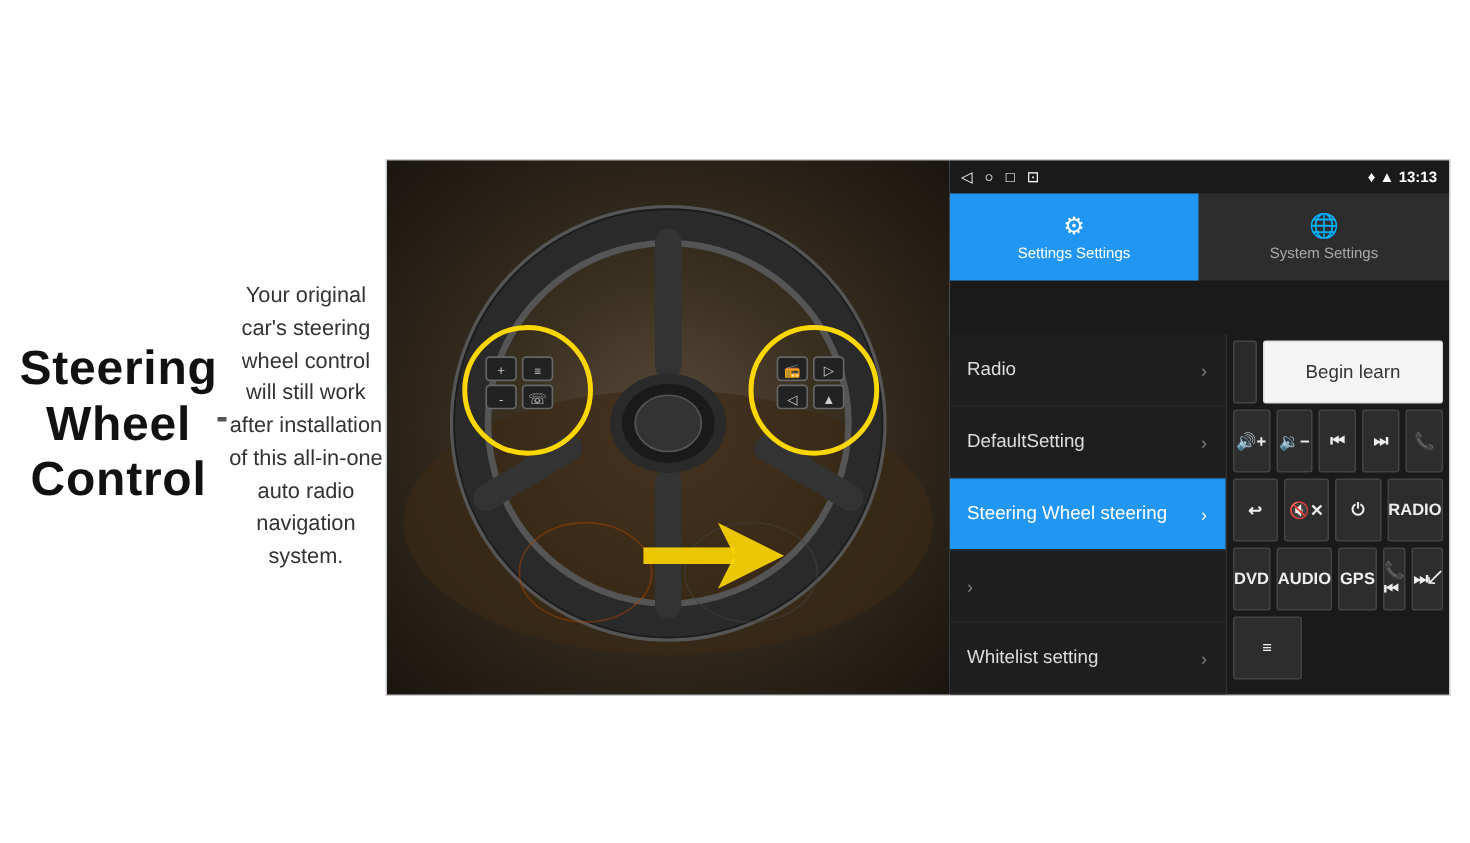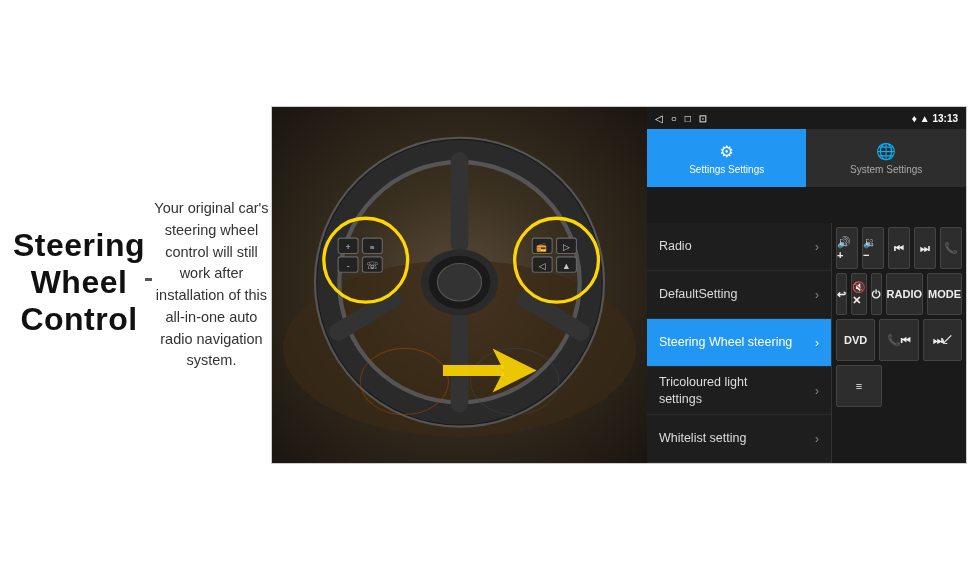--- a/index.html
+++ b/index.html
@@ -350,31 +350,34 @@
           </div>
           <div class="menu-item">
             <span class="menu-item-text">DefaultSetting</span>
             <span class="menu-chevron">›</span>
           </div>
           <div class="menu-item active">
             <span class="menu-item-text">Steering Wheel steering</span>
             <span class="menu-chevron">›</span>
           </div>
           <div class="menu-item">
-            <span class="menu-item-text">Tricoloured light<br>settings</span>
             <span class="menu-chevron">›</span>
           </div>
           <div class="menu-item">
             <span class="menu-item-text">Whitelist setting</span>
             <span class="menu-chevron">›</span>
           </div>
         </div>
 
         <div class="controls-panel">
 
+          <div class="begin-learn-row">
+            <div class="begin-learn-spacer"></div>
+            <div class="begin-learn-btn">Begin learn</div>
+          </div>
 
           <div class="ctrl-row">
             <div class="ctrl-btn">
               <span>🔊+</span>
             </div>
             <div class="ctrl-btn">
               <span>🔉−</span>
             </div>
             <div class="ctrl-btn">
               <span>⏮</span>
@@ -393,28 +396,31 @@
             </div>
             <div class="ctrl-btn">
               <span>🔇✕</span>
             </div>
             <div class="ctrl-btn">
               <span>⏻</span>
             </div>
             <div class="ctrl-btn">
               <span>RADIO</span>
             </div>
-            <div class="ctrl-btn">
-              <span>MODE</span>
-            </div>
           </div>
 
           <div class="ctrl-row">
             <div class="ctrl-btn">
               <span>DVD</span>
+            </div>
+            <div class="ctrl-btn">
+              <span>AUDIO</span>
+            </div>
+            <div class="ctrl-btn">
+              <span>GPS</span>
             </div>
             <div class="ctrl-btn">
               <span>📞⏮</span>
             </div>
             <div class="ctrl-btn">
               <span>⏭↙</span>
             </div>
           </div>
 
           <div class="ctrl-row">

